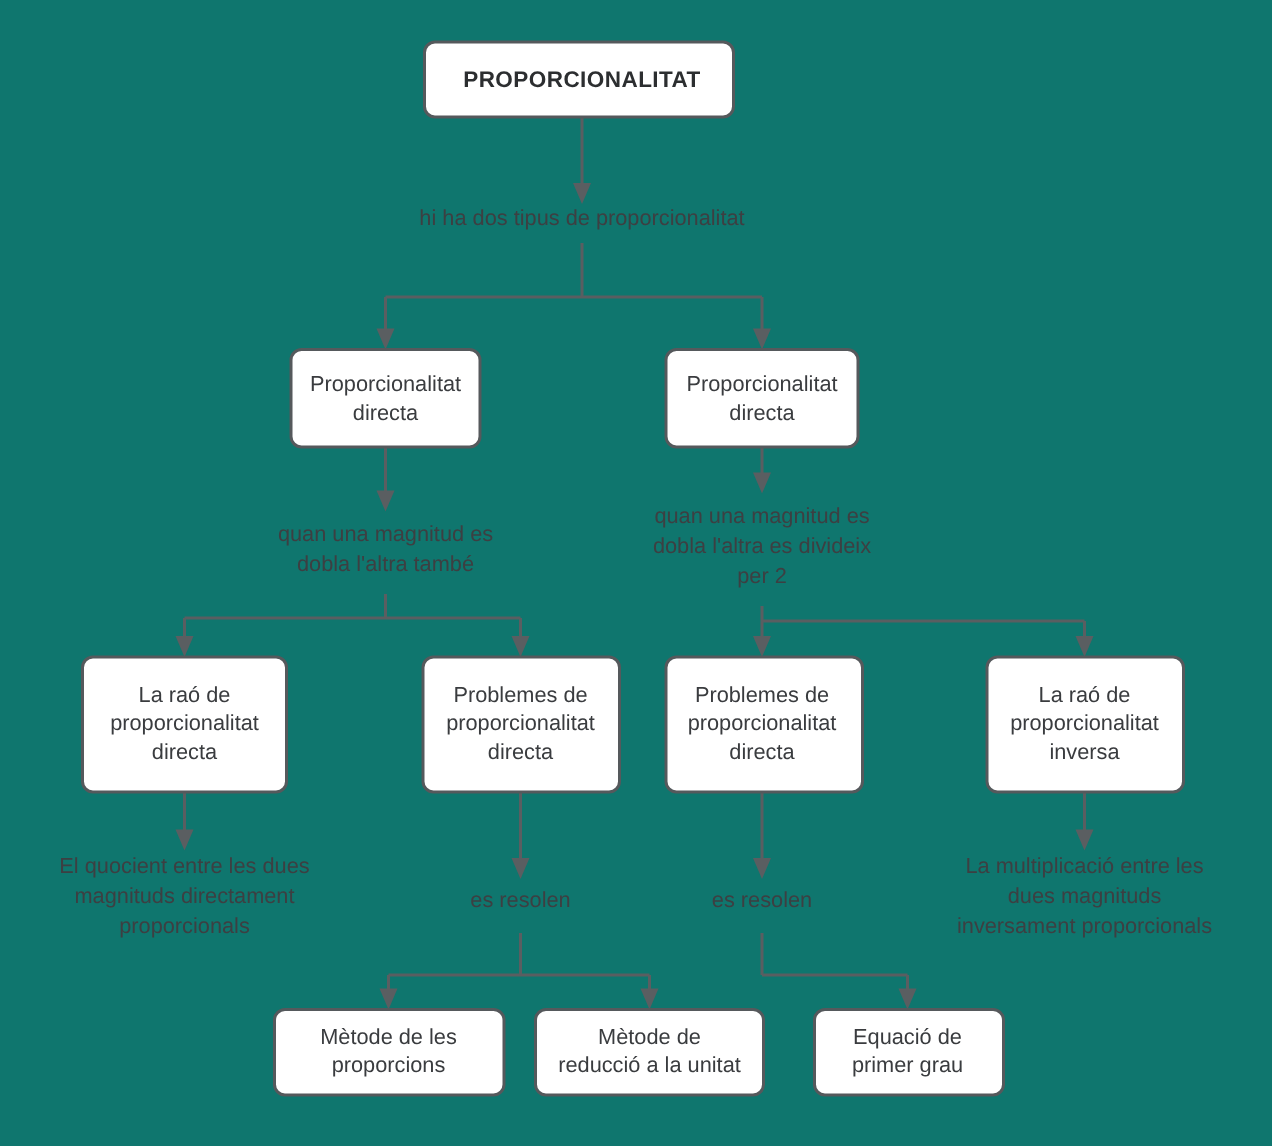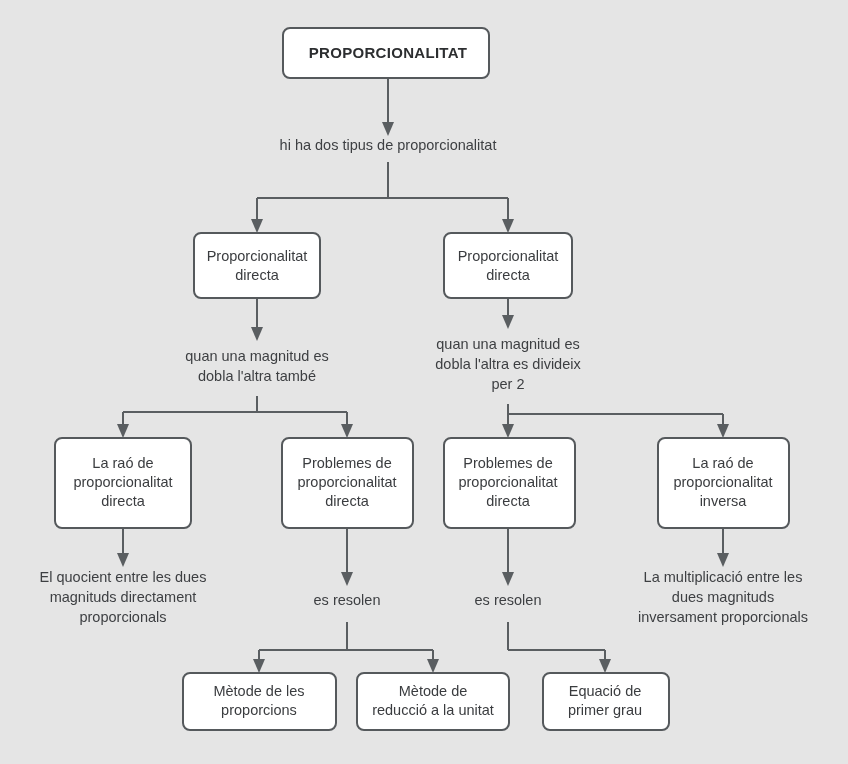--- a/index.html
+++ b/index.html
@@ -11,21 +11,21 @@
   body {
     width: 848px;
     height: 764px;
     overflow: hidden;
     font-family: "Liberation Sans", "DejaVu Sans", sans-serif;
   }
   #diagram-root {
     position: relative;
     width: 848px;
     height: 764px;
-    background: #e5e5e5;
+    background: #0f766e;
   }
   svg.flowchart {
     display: block;
     width: 848px;
     height: 764px;
   }
   .node-box {
     fill: #ffffff;
     stroke: #55595c;
     stroke-width: 2;

